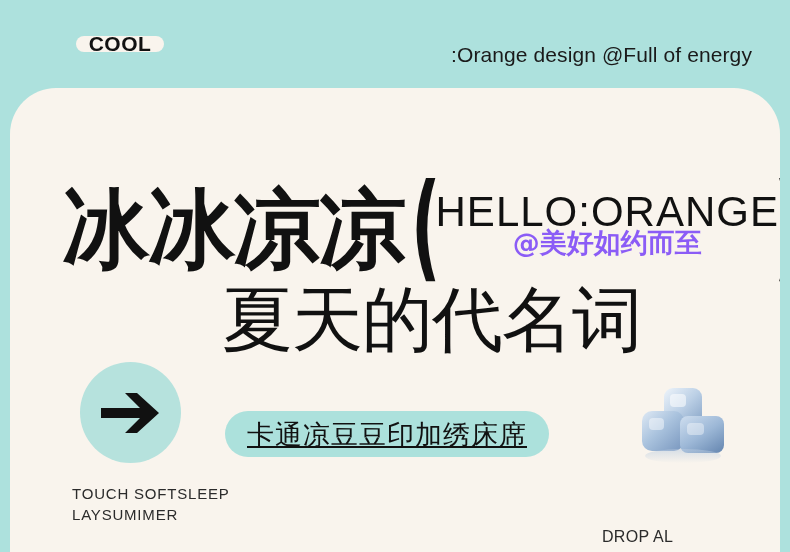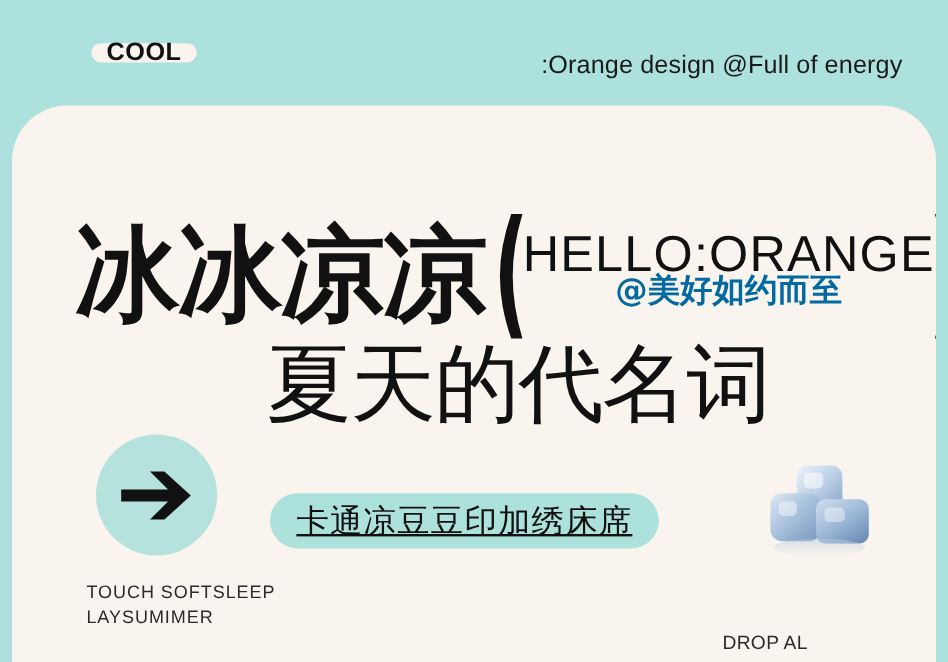--- a/index.html
+++ b/index.html
@@ -117,21 +117,21 @@
     letter-spacing: 1px;
     color: #111111;
     white-space: nowrap;
   }
   .paren-inner .l2 {
     font-family: "DejaVu Sans", sans-serif;
     font-size: 27px;
     line-height: 30px;
     font-weight: 700;
     letter-spacing: 0px;
-    color: #0369a1;
+    color: #8b5cf6;
     white-space: nowrap;
   }
 
   
   .headline-2 {
     position: absolute;
     left: 212px;
     top: 188px;
     font-family: "DejaVu Sans", sans-serif;
     font-size: 71px;

